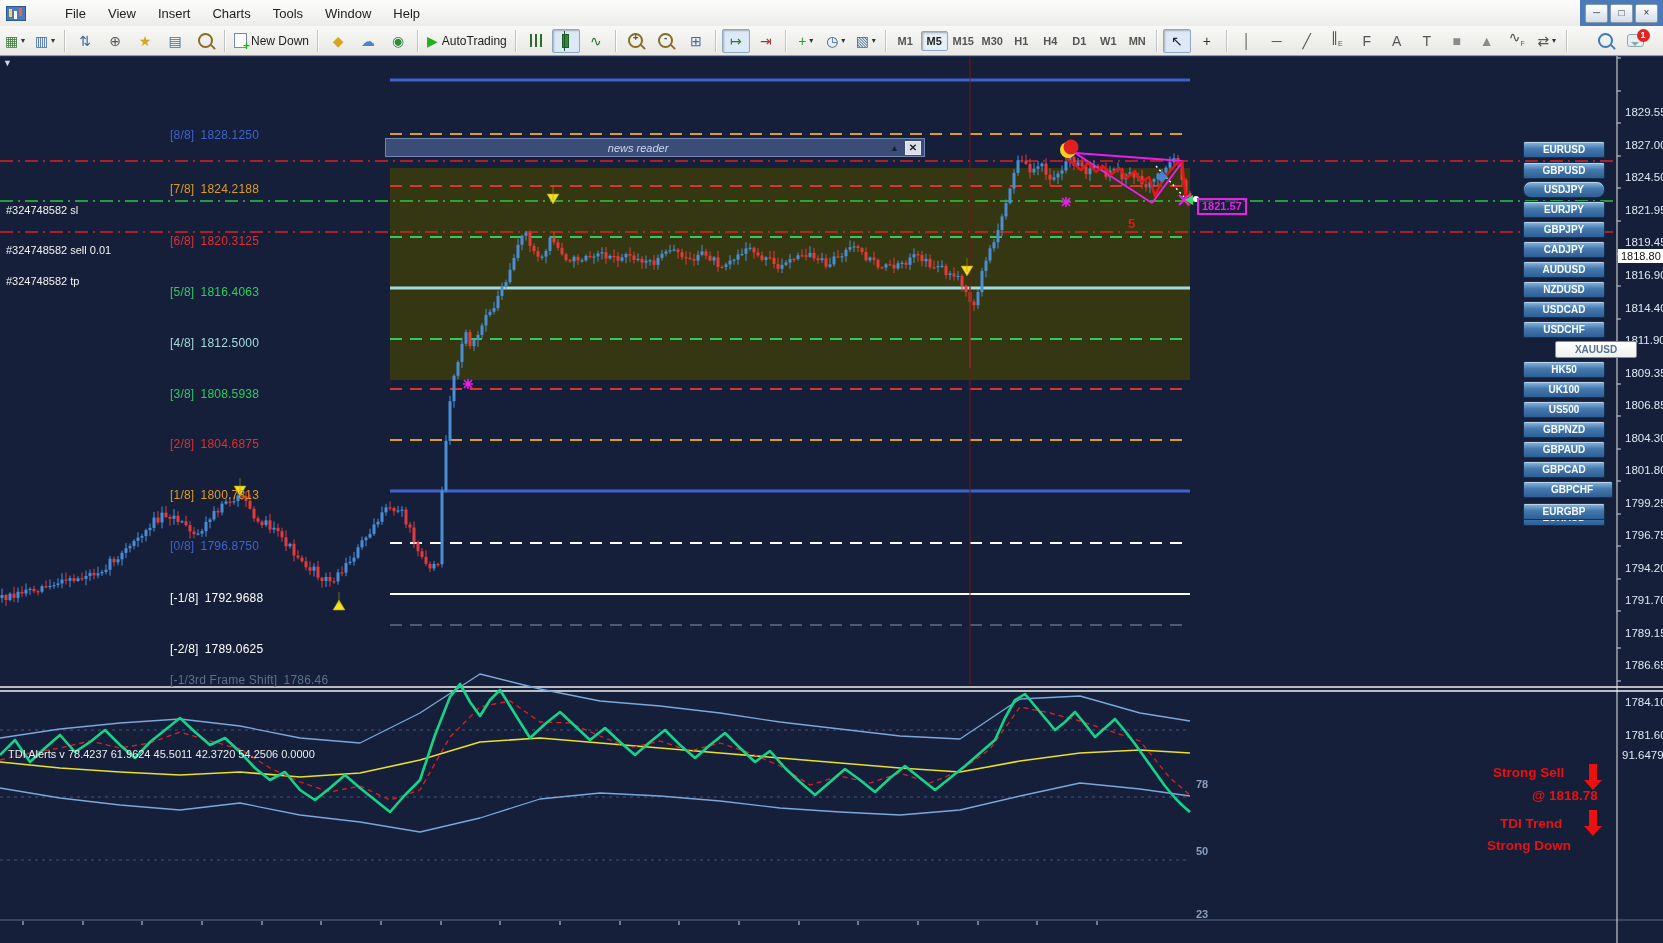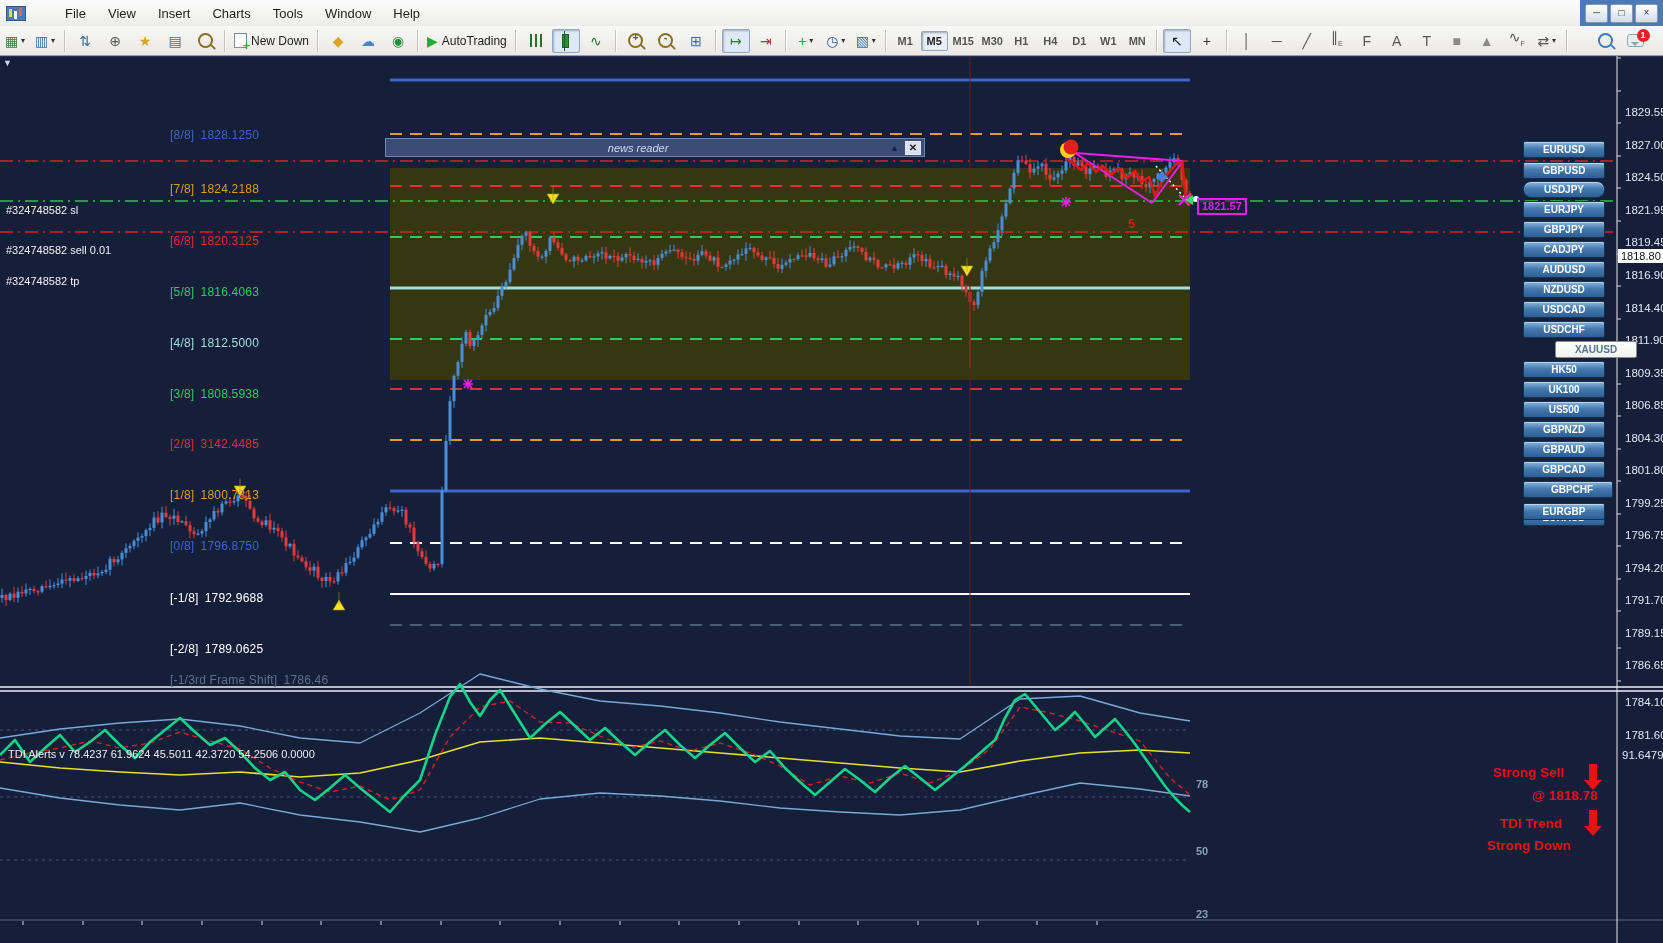--- a/index.html
+++ b/index.html
@@ -944,21 +944,21 @@
       <span class="nb-x">✕</span>
     </div>
 
     <div id="overlays">
         <div class="ov mlevel" style="left:170px;top:73px;color:#3e63cc;">[8/8] 1828.1250</div>
         <div class="ov mlevel" style="left:170px;top:127px;color:#dd9c22;">[7/8] 1824.2188</div>
         <div class="ov mlevel" style="left:170px;top:179px;color:#e03030;">[6/8] 1820.3125</div>
         <div class="ov mlevel" style="left:170px;top:230px;color:#2ecc5e;">[5/8] 1816.4063</div>
         <div class="ov mlevel" style="left:170px;top:281px;color:#a4dcdc;">[4/8] 1812.5000</div>
         <div class="ov mlevel" style="left:170px;top:332px;color:#2ecc5e;">[3/8] 1808.5938</div>
-        <div class="ov mlevel" style="left:170px;top:382px;color:#e03030;">[2/8] 3142.4485</div>
+        <div class="ov mlevel" style="left:170px;top:382px;color:#e03030;">[2/8] 1804.6875</div>
         <div class="ov mlevel" style="left:170px;top:433px;color:#dd9c22;">[1/8] 1800.7813</div>
         <div class="ov mlevel" style="left:170px;top:484px;color:#3e63cc;">[0/8] 1796.8750</div>
         <div class="ov mlevel" style="left:170px;top:536px;color:#ffffff;">[-1/8] 1792.9688</div>
         <div class="ov mlevel" style="left:170px;top:587px;color:#ffffff;">[-2/8] 1789.0625</div>
         <div class="ov mlevel" style="left:170px;top:618px;color:#5f7089;">[-1/3rd Frame Shift] 1786.46</div>
         <div class="ov tradelbl" style="left:6px;top:149px;">#324748582 sl</div>
         <div class="ov tradelbl" style="left:6px;top:189px;">#324748582 sell 0.01</div>
         <div class="ov tradelbl" style="left:6px;top:220px;">#324748582 tp</div>
         <div class="ov " style="left:1128px;top:161px;color:#e01818;font-weight:bold;font-size:13px;">5</div>
         <div class="ov patt-lbl" style="left:1197px;top:143px;">1821.57</div>

